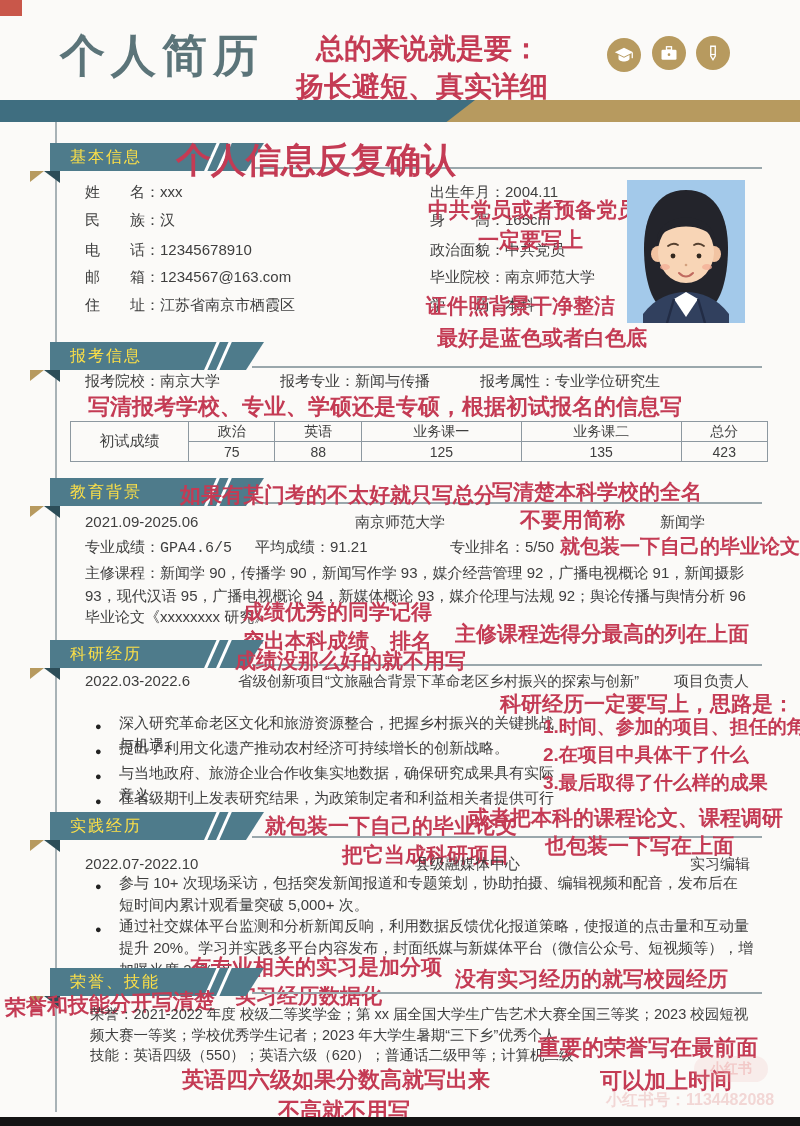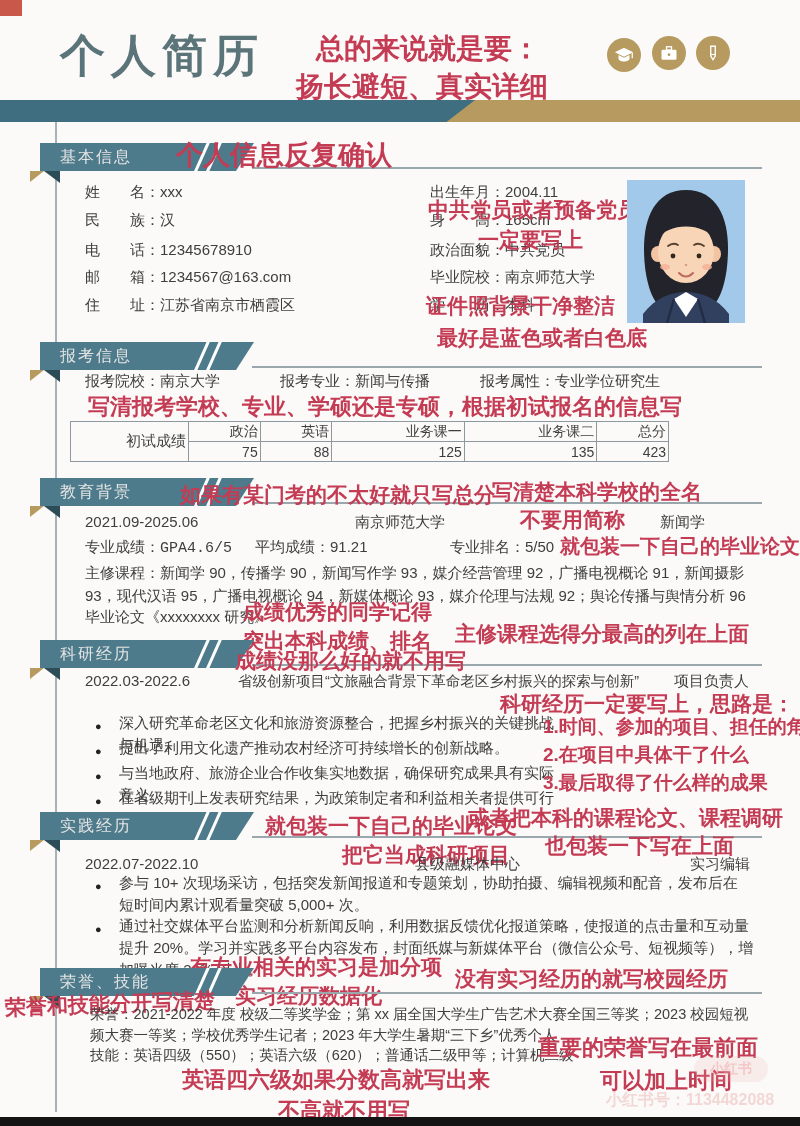--- a/index.html
+++ b/index.html
@@ -7,41 +7,41 @@
   body { font-family:"Liberation Sans","DejaVu Sans",sans-serif; }
   #page {
     position:relative; width:800px; height:1126px; margin:0 auto;
     background:#fbfaf8; overflow:hidden; color:#3e3e3e;
   }
   .abs { position:absolute; }
   .txt { position:absolute; color:#3e3e3e; font-size:15px; white-space:nowrap; }
   .wrap { white-space:normal; }
   .ann { position:absolute; color:#c43b54; font-weight:700; white-space:nowrap; font-size:21px; }
   .ann.small { font-size:19px; }
-  .ann.big { font-size:27px; }
+  .ann.big { font-size:35px; }
   
   .bar-gold { position:absolute; left:430px; top:100px; width:370px; height:22px; background:#b79a5f; }
   .bar-teal { position:absolute; left:0; top:100px; width:475px; height:22px; background:#3f6e80;
               clip-path:polygon(0 0,100% 0,94% 100%,0 100%); }
   
-  .ribbon { position:absolute; width:214px; height:28px; background:#4e7b8b; color:#e5e5e5;
+  .ribbon { position:absolute; width:214px; height:28px; background:#4e7b8b; color:#fde047;
             display:flex; align-items:center; padding-left:20px; font-size:16px; letter-spacing:2px;
-            clip-path:polygon(0 0,100% 0,calc(100% - 18px) 100%,0 100%); }
+            clip-path:polygon(0 0,100% 0,calc(100% - 18px) 100%,0 100%);margin-left:10px; }
   .stripe { position:absolute; top:-6px; width:3px; height:42px; background:#fff; transform:rotate(24deg); }
   .s1 { left:160px; } .s2 { left:172px; }
   .fold { position:absolute; width:0; height:0; border-top:12px solid #2c4d58; border-left:16px solid transparent; }
   .goldtri { position:absolute; width:0; height:0; border-top:11px solid #b79a5f; border-right:14px solid transparent; }
   .rule { position:absolute; height:2px; background:#9aa7ac; }
   .vline { position:absolute; left:55px; top:122px; width:2px; height:990px; background:#a8b2b6; }
   
   .bullet { position:absolute; font-size:15px; color:#3e3e3e; padding-left:34px; line-height:22px; }
   .bullet::before { content:"●"; position:absolute; left:10px; top:3px; font-size:11px; color:#222; }
   
-  table.score { position:absolute; left:70px; top:421px; width:599px; border-collapse:collapse;
-                font-size:14px; color:#3e3e3e; text-align:right; }
+  table.score { position:absolute; left:70px; top:421px; width:698px; border-collapse:collapse;
+                font-size:14px; color:#3e3e3e; text-align:center; }
   table.score td { border:1.5px solid #8d98a0; height:20px; padding:0 2px; }
   table.score td.rowhdr { width:118px; font-size:15px; }
   .iconcircle { position:absolute; width:34px; height:34px; border-radius:50%; background:#b79a5f;
                 display:flex; align-items:center; justify-content:center; }
   .wm-badge { position:absolute; left:694px; top:1056px; width:74px; height:26px; border-radius:13px;
               background:rgba(240,170,170,0.18); color:rgba(235,160,160,0.45); font-size:14px;
               display:flex; align-items:center; justify-content:center; font-weight:700; }
   .wm-id { position:absolute; left:606px; top:1090px; font-size:16px; color:rgba(225,150,150,0.35); font-weight:700; }
   .corner { position:absolute; left:0; top:0; width:22px; height:16px; background:#c0392b; opacity:.85; }
   .botbar { position:absolute; left:0; top:1117px; width:800px; height:9px; background:#141414; }

